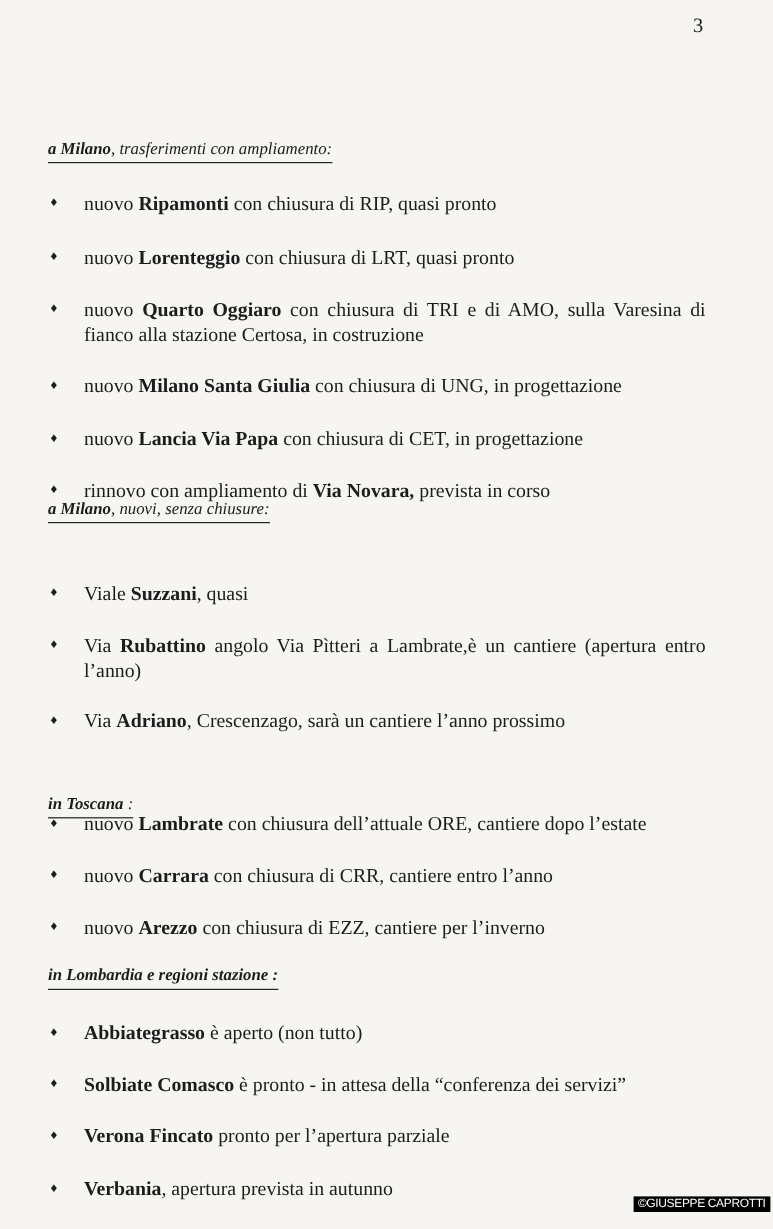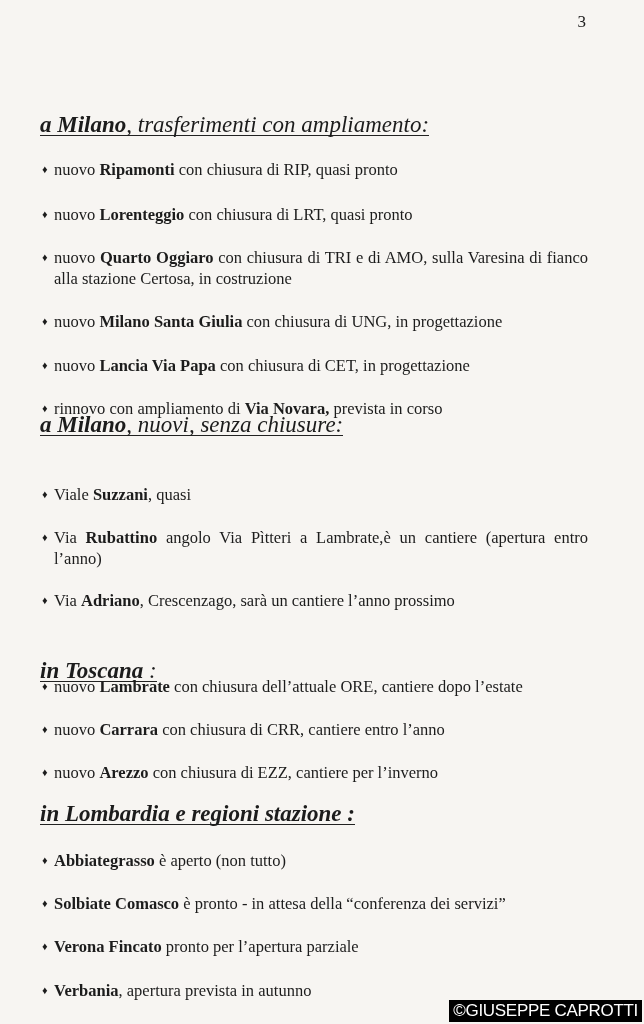--- a/index.html
+++ b/index.html
@@ -4,31 +4,31 @@
 <style>
   html, body { margin:0; padding:0; }
   body {
     width:644px; height:1024px; position:relative; overflow:hidden;
     background:#f7f5f2;
     font-family:"Liberation Serif", "DejaVu Serif", serif;
     color:#1c1c1c;
   }
   .page-num { position:absolute; right:58px; top:12px; font-size:17px; }
   .heading {
-    position:absolute; left:40px; font-style:italic; font-size:23px;
+    position:absolute; left:40px; font-style:italic; font-size:14px;
     border-bottom:1.3px solid #222; line-height:18px; padding-bottom:1px;
   }
   .heading b { font-weight:bold; }
   .item { position:absolute; left:42px; right:56px; font-size:16.5px; line-height:21px; }
   .item .bullet { position:absolute; left:0; top:0; font-size:11px; }
-  .item .text { display:block; margin-left:12px; text-align:justify; }
+  .item .text { display:block; margin-left:28px; text-align:justify; }
   .item b { font-weight:bold; }
   .watermark {
-    position:absolute; right:2px; bottom:2px; background:#000; color:#fff;
-    font-family:"Liberation Sans", sans-serif; font-size:17px; padding:1px 4px;
+    position:absolute; right:2px; bottom:14px; background:#000; color:#fff;
+    font-family:"Liberation Sans", sans-serif; font-size:10px; padding:1px 4px;
     letter-spacing:-0.3px;
     text-align:right;
   }
 </style>
 </head>
 <body>
 
 <div class="page-num">3</div>
 
 <div class="heading" style="top:116px;"><b>a Milano</b><span>, trasferimenti con ampliamento:</span></div>

